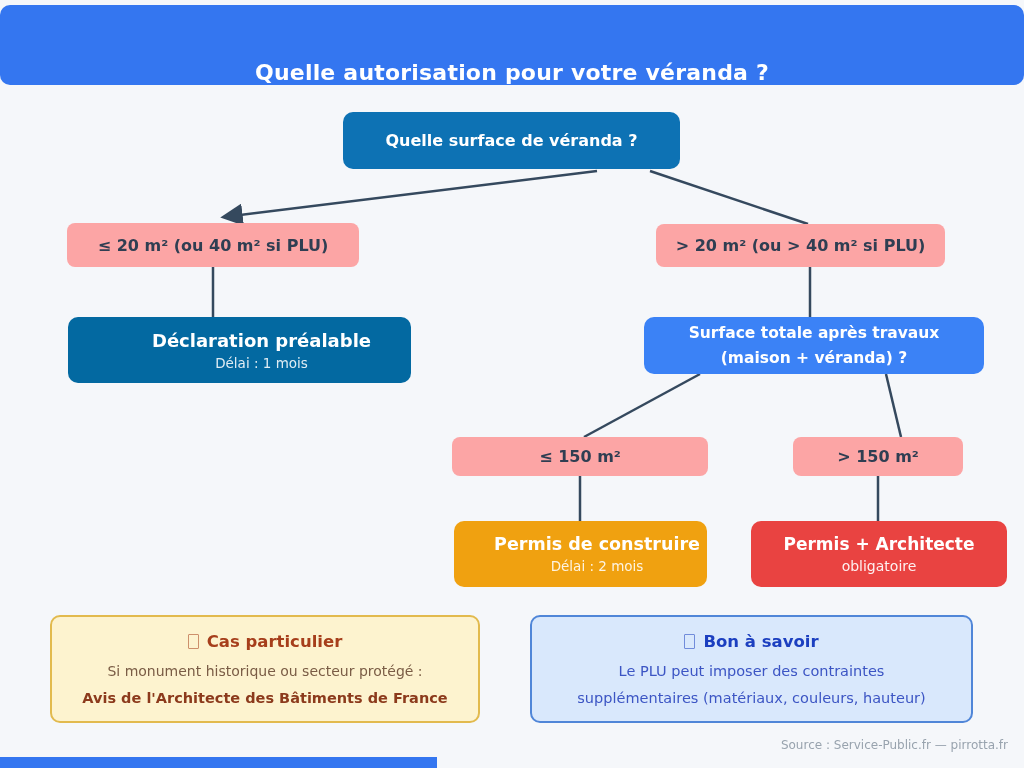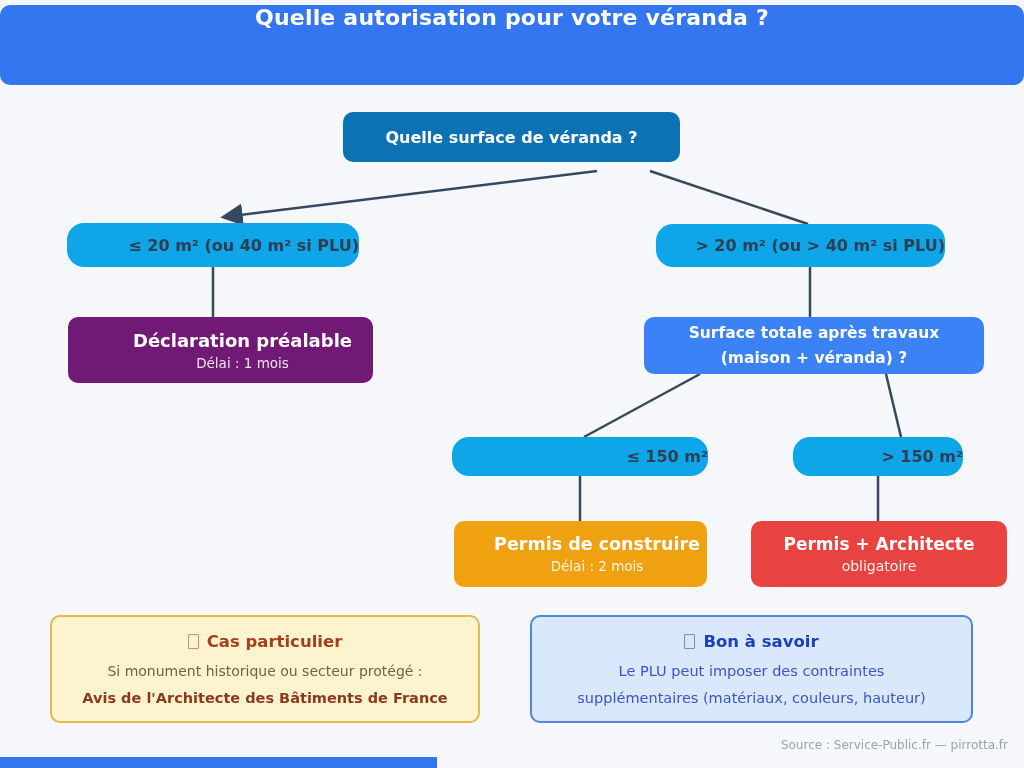--- a/index.html
+++ b/index.html
@@ -10,41 +10,41 @@
     position: relative;
     overflow: hidden;
   }
   .page {
     position: absolute; left: 0; top: 0; width: 1024px; height: 768px;
     background: #f5f7fa;
   }
   .header {
     position: absolute; left: 0; top: 5px; width: 1024px; height: 80px;
     background: #3476f0; border-radius: 10px;
-    display: flex; align-items: flex-start; justify-content: center;
+    display: flex; align-items: flex-end; justify-content: center;
   }
   .header h1 {
     color: #ffffff; font-size: 22px; font-weight: bold; letter-spacing: .2px;
   }
   svg.connectors { position: absolute; left: 0; top: 0; width: 1024px; height: 768px; }
 
   .node {
     position: absolute; display: flex; flex-direction: column;
     align-items: center; justify-content: center; text-align: center;
     border-radius: 10px;
   }
-  .node-root { left: 343px; top: 112px; width: 337px; height: 50px; background: #0d72b4; }
+  .node-root { left: 343px; top: 112px; width: 337px; height: 57px; background: #0d72b4; }
   .node-root .t { color: #fff; font-size: 16px; font-weight: bold; }
 
-  .node-cond { background: #0ea5e9; border-radius: 17px; align-items: flex-end; }
+  .node-cond { background: #fca5a5; border-radius: 8px; }
   .node-cond .t { color: #2f3e52; font-size: 16px; font-weight: bold; }
   .cond-left  { left: 67px;  top: 223px; width: 292px; height: 44px; }
   .cond-right { left: 656px; top: 224px; width: 289px; height: 43px; }
 
-  .node-green { left: 68px; top: 317px; width: 305px; height: 66px; background: #701a75; padding-left: 44px; }
+  .node-green { left: 68px; top: 317px; width: 343px; height: 66px; background: #0369a1; padding-left: 44px; }
   .node-green .t { color: #fff; font-size: 18px; font-weight: bold; }
   .node-green .s { color: rgba(255,255,255,.88); font-size: 13.5px; margin-top: 4px; }
 
   .node-blue2 { left: 644px; top: 317px; width: 340px; height: 57px; background: #3b82f6; }
   .node-blue2 .t { color: #fff; font-size: 15.5px; font-weight: bold; line-height: 25px; }
 
   .cond-u150 { left: 452px; top: 437px; width: 256px; height: 39px; }
   .cond-o150 { left: 793px; top: 437px; width: 170px; height: 39px; }
 
   .node-orange { left: 454px; top: 521px; width: 253px; height: 66px; background: #f0a110; padding-left: 33px; }

